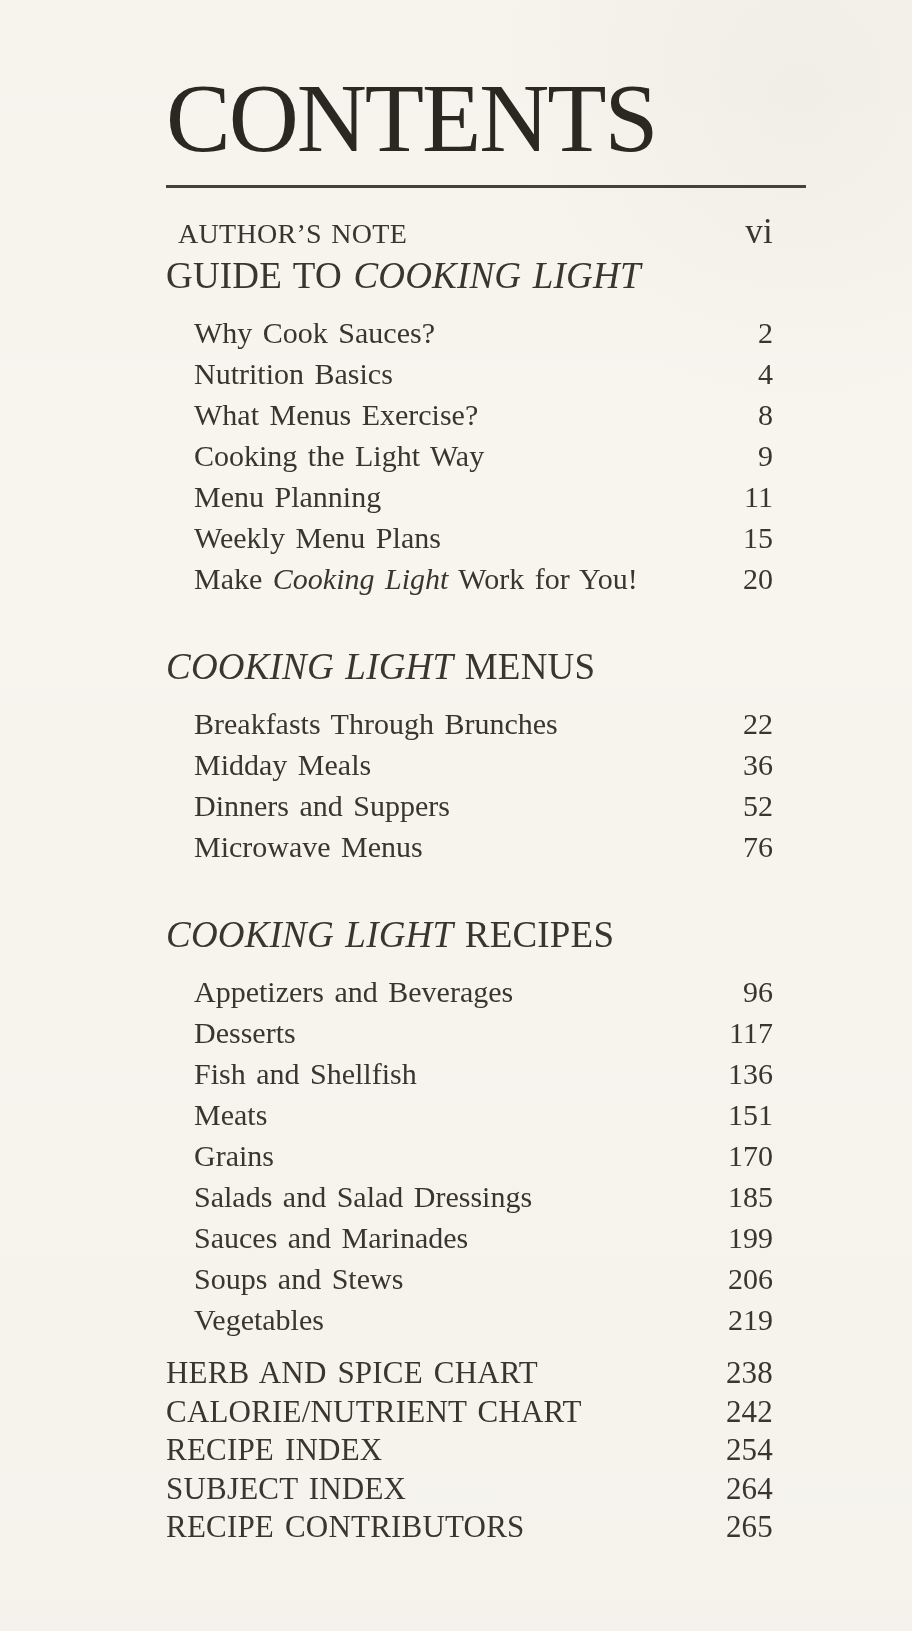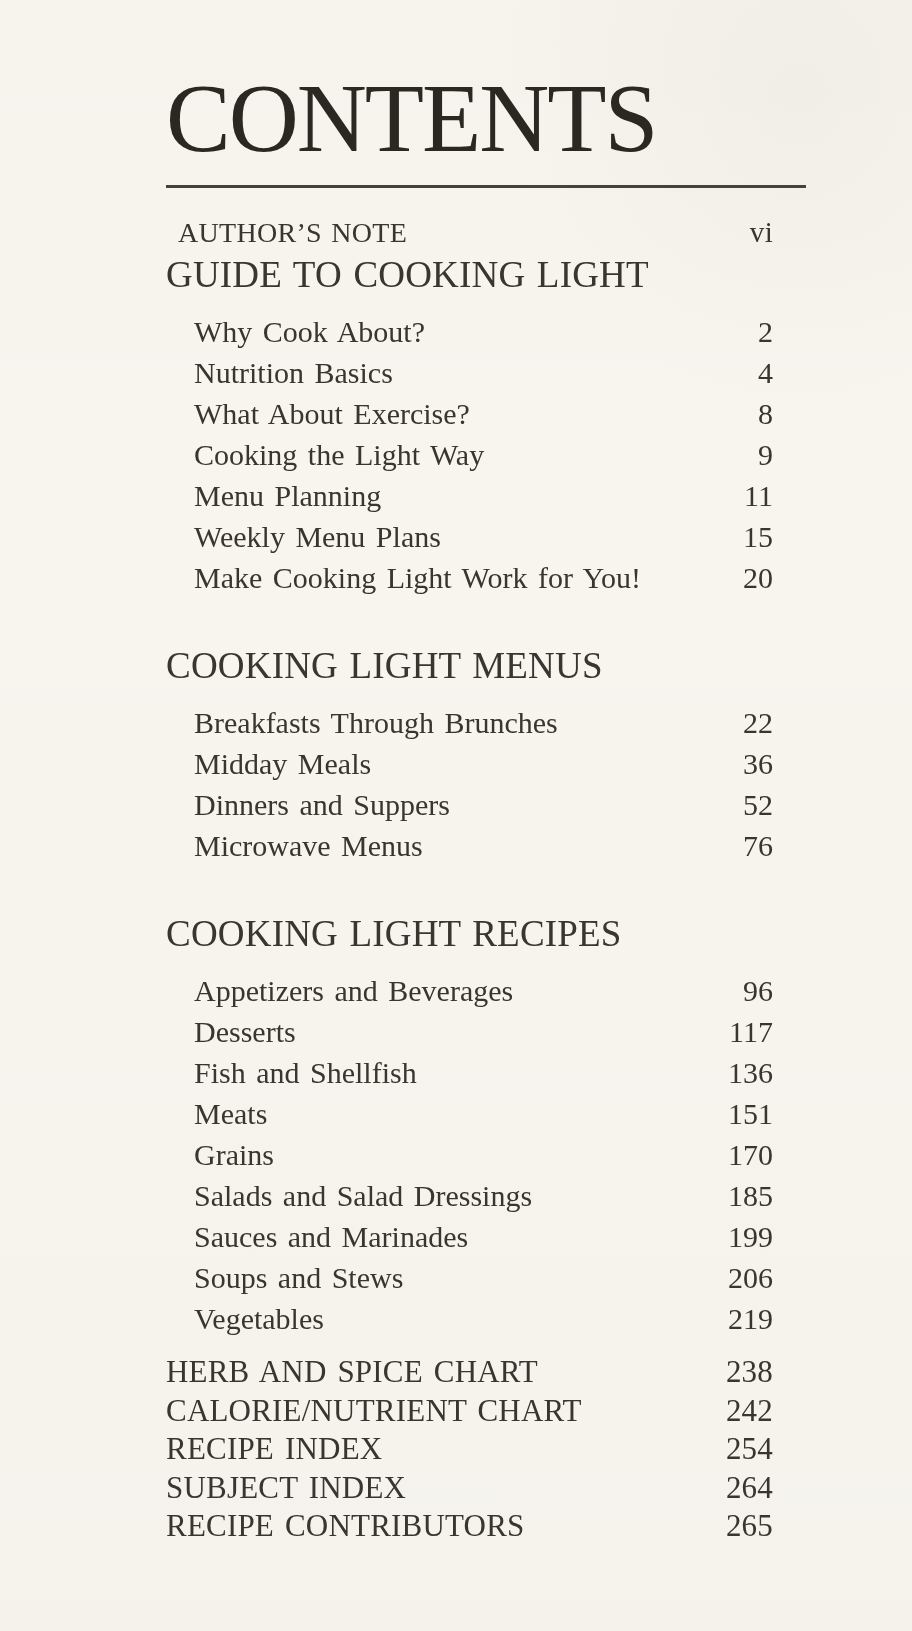--- a/index.html
+++ b/index.html
@@ -43,64 +43,64 @@
     display:flex;justify-content:space-between;align-items:baseline;
   }
   .row .label{white-space:nowrap;}
   .row .page-num{white-space:nowrap;}
   .row.front{
     margin-top:26px;
     font-size:28px;line-height:36px;
     padding-left:12px;
     letter-spacing:0.3px;word-spacing:2px;
   }
-  .row.front .page-num{font-size:29px;}
+  .row.front .page-num{font-size:35px;}
   .row.section{
     margin-top:44px;margin-bottom:12px;
     font-size:37px;line-height:48px;
     letter-spacing:0.2px;word-spacing:2px;
   }
   .row.front + .row.section{margin-top:0;}
   .row.item{
     font-size:30px;line-height:41px;
     padding-left:28px;
     word-spacing:3px;
   }
   .row.back{
     font-size:31px;line-height:38.5px;
     letter-spacing:0.2px;word-spacing:3px;
   }
   .row.item + .row.back{margin-top:14px;}
-  .it{}
+  .it{font-style:italic;}
 </style>
 </head>
 <body>
 
 <div class="page">
   <div class="content">
     <h1 class="title">CONTENTS</h1>
     <div class="rule"></div>
     <div id="toc-rows">
         <div class="row front">
           <span class="label"><span class="">AUTHOR’S NOTE</span></span>
           <span class="page-num">vi</span>
         </div>
         <div class="row section">
           <span class="label"><span class="">GUIDE TO </span><span class="it">COOKING LIGHT</span></span>
         </div>
         <div class="row item">
-          <span class="label"><span class="">Why Cook About?</span></span>
+          <span class="label"><span class="">Why Cook Sauces?</span></span>
           <span class="page-num">2</span>
         </div>
         <div class="row item">
           <span class="label"><span class="">Nutrition Basics</span></span>
           <span class="page-num">4</span>
         </div>
         <div class="row item">
-          <span class="label"><span class="">What About Exercise?</span></span>
+          <span class="label"><span class="">What Menus Exercise?</span></span>
           <span class="page-num">8</span>
         </div>
         <div class="row item">
           <span class="label"><span class="">Cooking the Light Way</span></span>
           <span class="page-num">9</span>
         </div>
         <div class="row item">
           <span class="label"><span class="">Menu Planning</span></span>
           <span class="page-num">11</span>
         </div>

